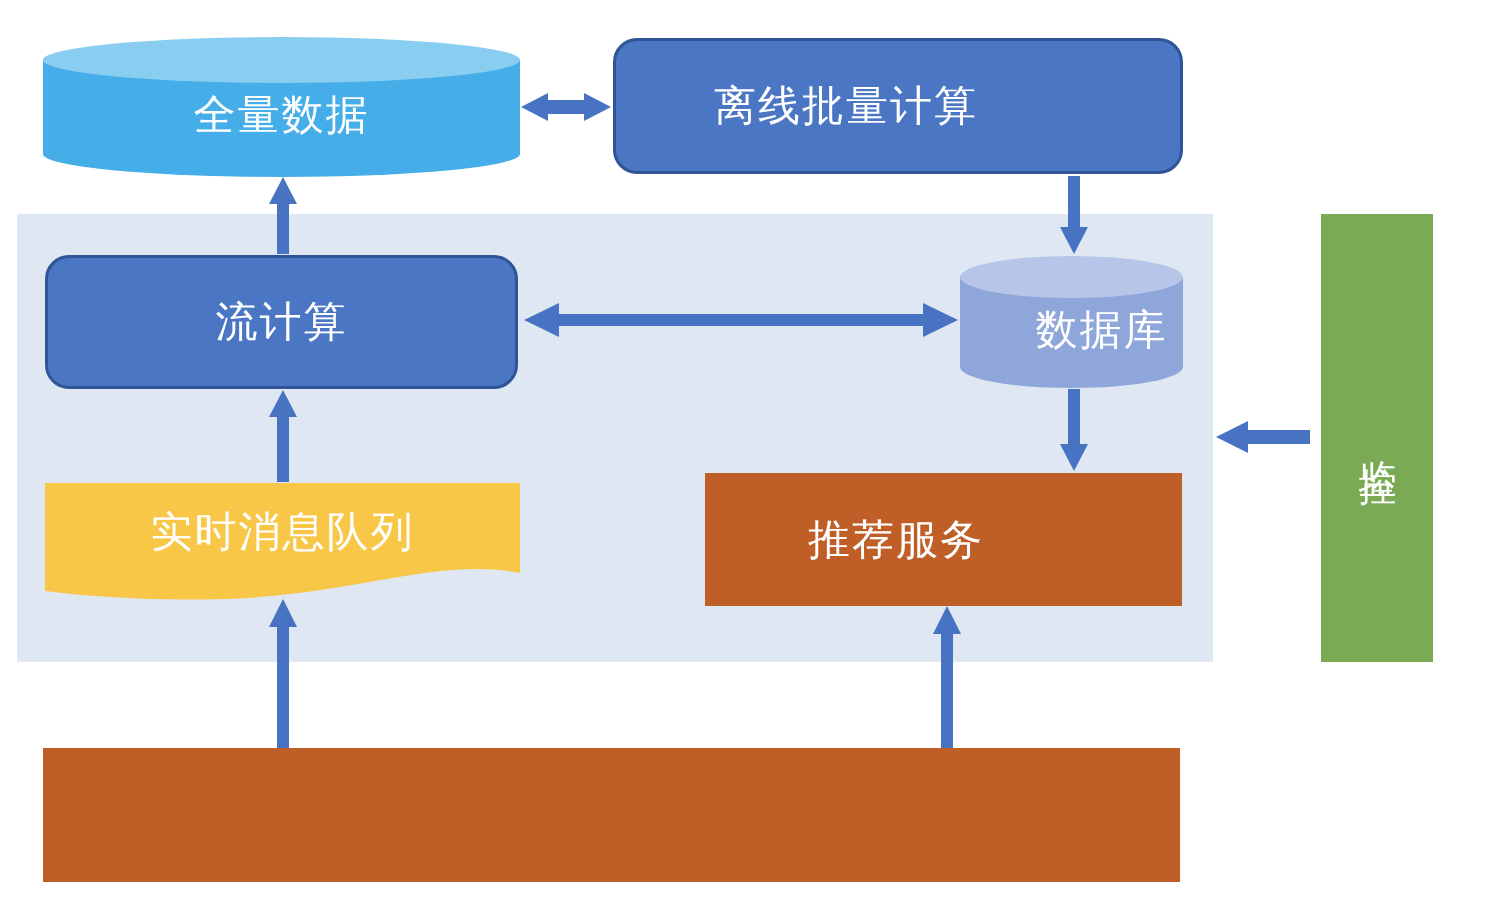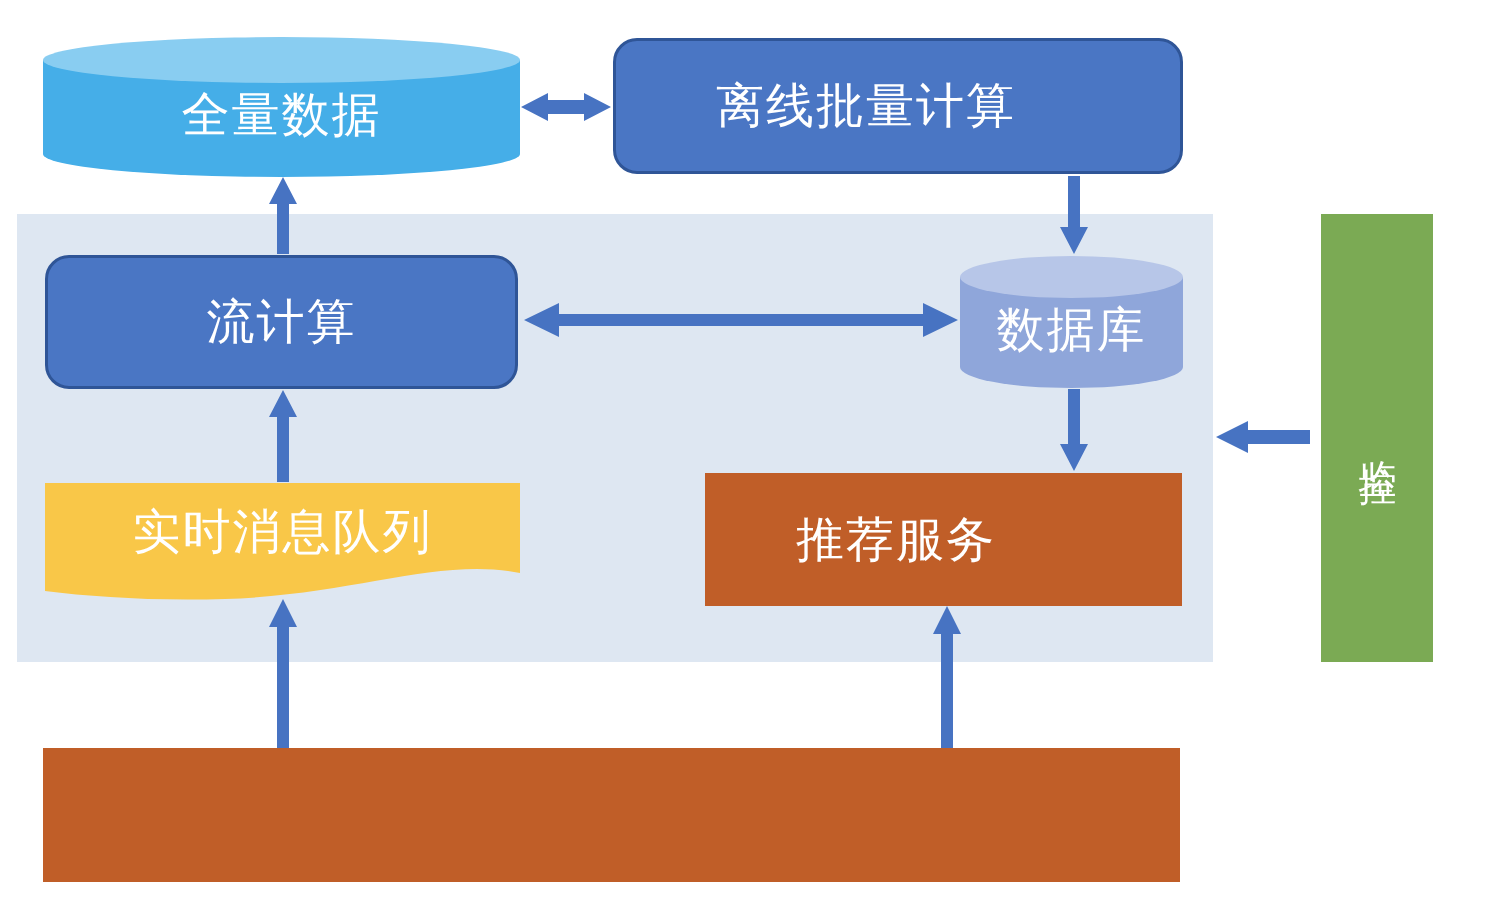--- a/index.html
+++ b/index.html
@@ -43,21 +43,21 @@
   }
   .box.green {
     background: #7BAA54;
   }
   .label {
     position: absolute;
     display: flex;
     align-items: center;
     justify-content: center;
     color: #ffffff;
-    font-size: 48px;
+    font-size: 42px;
     letter-spacing: 2px;
     pointer-events: none;
     white-space: nowrap;
   }
   .label.vertical {
     writing-mode: vertical-rl;
     text-orientation: upright;
     font-size: 38px;
     letter-spacing: 8px;
     white-space: normal;
@@ -93,30 +93,30 @@
     </g>
   </svg>
 
   <svg class="shape-svg" style="left:43px; top:37px;" width="477" height="141" viewBox="0 0 477 141">
     <path d="M0 23 V117 A238.5 23 0 0 0 477 117 V23 Z" fill="#45AEE8"></path>
     <ellipse cx="238.5" cy="23" rx="238.5" ry="23" fill="#89CDF1"></ellipse>
   </svg>
   <div class="label" style="left:43px; top:55px; width:477px; height:120px;">全量数据</div>
 
   <div class="box blue" style="left:613px; top:38px; width:570px; height:136px;"></div>
-  <div class="label" style="left:613px; top:38px; width:466px; height:136px;padding-left:20px;">离线批量计算</div>
+  <div class="label" style="left:613px; top:38px; width:466px; height:136px;">离线批量计算</div>
 
   <div class="box blue" style="left:45px; top:255px; width:473px; height:134px;"></div>
   <div class="label" style="left:45px; top:255px; width:473px; height:134px;text-align:center;">流计算</div>
 
   <svg class="shape-svg" style="left:960px; top:256px;" width="223" height="133" viewBox="0 0 223 133">
     <path d="M0 21 V111 A111.5 21 0 0 0 223 111 V21 Z" fill="#8FA6DA"></path>
     <ellipse cx="111.5" cy="21" rx="111.5" ry="21" fill="#B7C6E8"></ellipse>
   </svg>
-  <div class="label" style="left:960px; top:268px; width:223px; height:124px;">数据库</div>
+  <div class="label" style="left:960px; top:268px; width:223px; height:124px;padding-left:30px;">数据库</div>
 
   <svg class="shape-svg" style="left:45px; top:483px;" width="475" height="120" viewBox="0 0 475 120">
     <path d="M0 0 H475 V90 C392 74 310 112 180 116 C108 118 48 114 0 108 Z" fill="#F9C748"></path>
   </svg>
   <div class="label" style="left:45px; top:483px; width:475px; height:98px;text-align:center;">实时消息队列</div>
 
   <div class="box orange" style="left:705px; top:473px; width:477px; height:133px;"></div>
   <div class="label" style="left:705px; top:473px; width:382px; height:133px;">推荐服务</div>
 
   <div class="box orange" style="left:43px; top:748px; width:1137px; height:134px;"></div>

